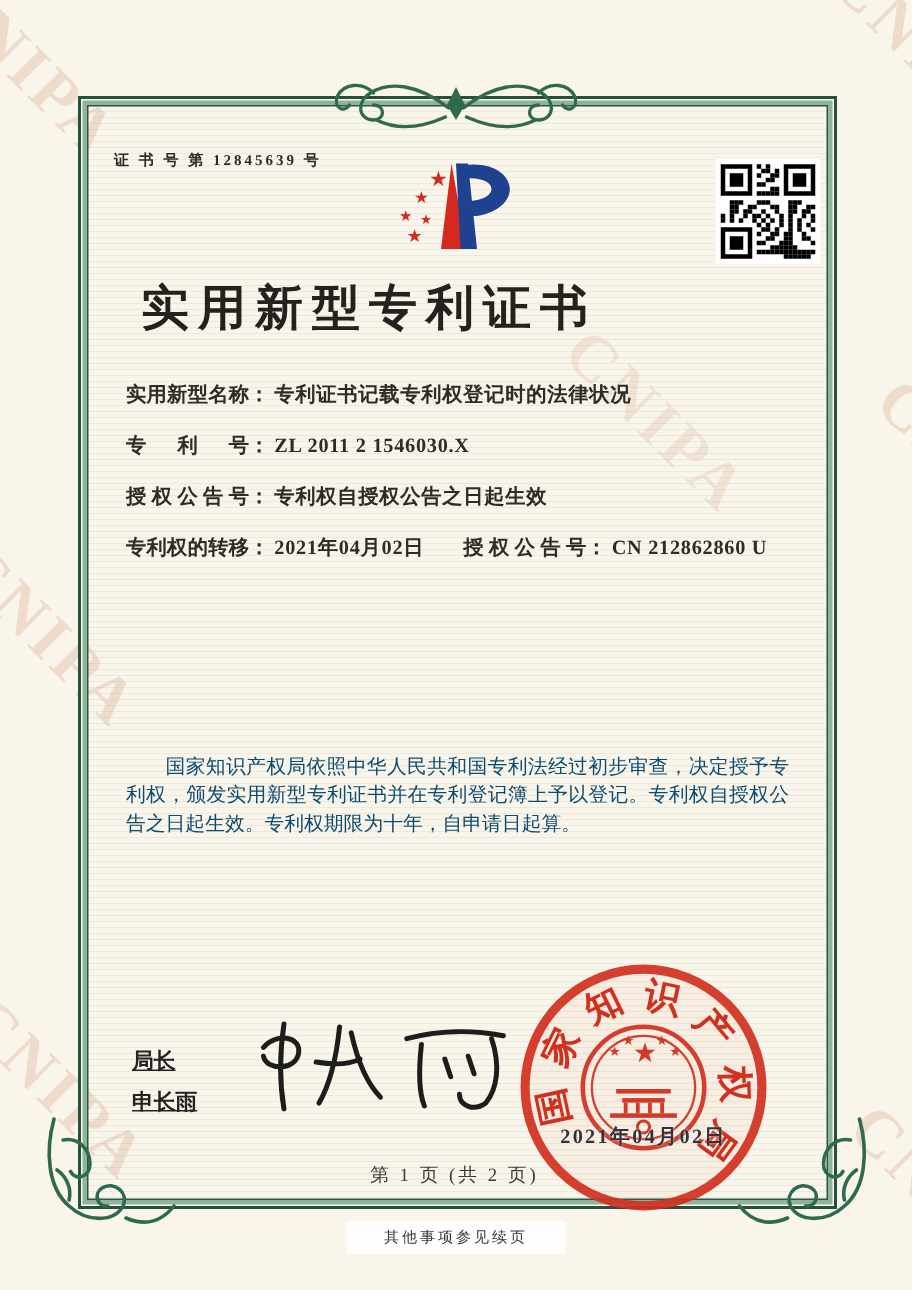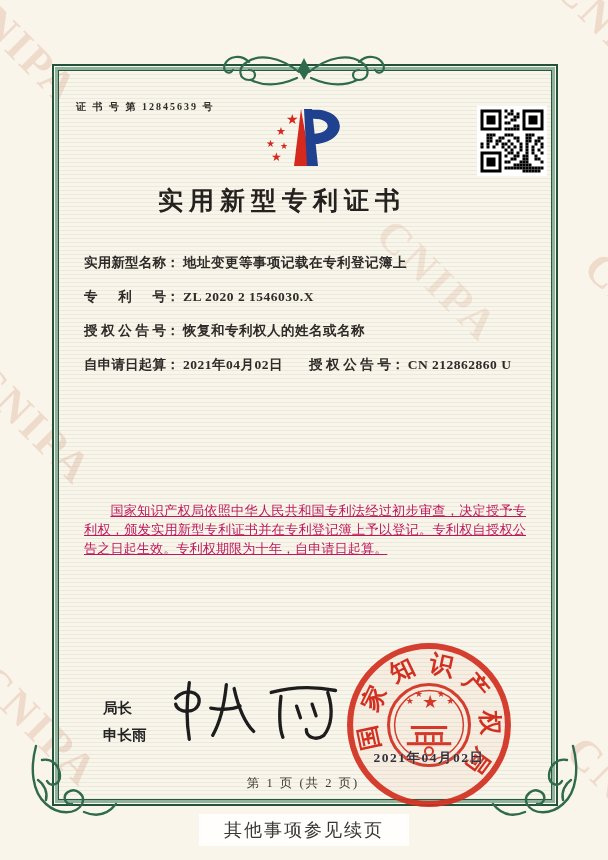--- a/index.html
+++ b/index.html
@@ -26,44 +26,44 @@
     box-shadow: inset 0 0 0 1px var(--paper),
                 inset 0 0 0 4px var(--frame_band),
                 inset 0 0 0 5px var(--frame_inner);
     background:repeating-linear-gradient(180deg,
         rgba(140,178,152,0.16) 0px, rgba(140,178,152,0.16) 1px,
         transparent 1px, transparent 4px);
   }
   .abs{position:absolute; z-index:2;}
   .cert-number{left:76px; top:100px; font-weight:700; font-size:10px; letter-spacing:2px;}
   .title{left:0; top:184px; width:492px; text-align:center;
-    font-size:25px; font-weight:700; letter-spacing:6px; color:#24211f;padding-left:36px;}
+    font-size:32px; font-weight:700; letter-spacing:6px; color:#24211f;}
   .qr-box{left:477px; top:106px; width:70px; height:70px; background:#fff; padding:0;}
   .fields{left:84px; top:252px; width:446px; font-size:13.5px; font-weight:700;}
   .frow{margin-bottom:12px; line-height:22px;}
   .flabel{display:inline-block; width:82px; text-align:justify; text-align-last:justify; vertical-align:top;}
   .fcolon{vertical-align:top;}
   .fvalue{letter-spacing:.5px; vertical-align:top; display:inline-block; max-width:352px;}
   .grant-row{display:flex; margin-top:2px;}
   .grant-second{margin-left:26px;}
   .paras{left:84px; top:501px; width:442px; font-size:13.2px; font-weight:400;
-    line-height:19px; text-align:justify; color:#be185d;text-decoration:underline;}
+    line-height:19px; text-align:justify; color:#0c4a6e;}
   .paras p{margin:0; text-indent:2em;}
-  .signer{left:103px; top:695px; font:700 14.5px "Liberation Sans","DejaVu Sans",sans-serif;
-    line-height:27px; color:#232323; z-index:3;}
+  .signer{left:88px; top:695px; font:700 14.5px "Liberation Sans","DejaVu Sans",sans-serif;
+    line-height:27px; color:#232323; z-index:3;text-decoration:underline;}
   .signature{left:162px; top:670px; z-index:3;}
   .seal{left:345px; top:641px; width:168px; height:168px; z-index:2;}
   .seal-date{left:336px; top:749px; width:186px; text-align:center; z-index:3;
     font-weight:700; font-size:13.5px; letter-spacing:1.5px; color:#33313c;
     text-shadow:0 0 2px rgba(250,245,234,.8);}
   .page-footer{left:52px; top:775px; width:502px; text-align:center;
     font-size:12.5px; letter-spacing:2px; color:#3c3a36; z-index:3;}
   .continuation{left:0; top:814px; width:608px; text-align:center; z-index:2;}
   .continuation span{display:inline-block; background:rgba(255,255,255,.88);
-    padding:4px 25px; font-size:18px; letter-spacing:2px; color:#3a3734;}
+    padding:4px 25px; font-size:10px; letter-spacing:2px; color:#3a3734;}
   .ornament{position:absolute; z-index:3;}
   svg text.sealchar{font:700 24px "Liberation Serif","DejaVu Serif",serif; fill:var(--seal_red);}
   svg .star{fill:var(--logo_red); font-family:"DejaVu Sans",sans-serif;}
 </style>
 </head>
 <body>
 
 <div id="page">
 
   <div class="watermark" style="left:-58px; top:18px;">CNIPA</div>
@@ -256,33 +256,33 @@
           <rect x="60" y="57" width="3" height="3" fill="#000"></rect>
         </g>
     </svg>
   </div>
 
   <div class="abs title">实用新型专利证书</div>
 
   <div class="abs fields">
     <div class="frow">
       <span class="flabel">实用新型名称</span><span class="fcolon">：</span>
-      <span class="fvalue">地址变更等事项记载在专利登记簿上</span>
+      <span class="fvalue">专利证书记载专利权登记时的法律状况</span>
     </div>
     <div class="frow">
       <span class="flabel">专利号</span><span class="fcolon">：</span>
-      <span class="fvalue">ZL 2020 2 1546030.X</span>
+      <span class="fvalue">ZL 2011 2 1546030.X</span>
     </div>
     <div class="frow">
       <span class="flabel">授权公告号</span><span class="fcolon">：</span>
-      <span class="fvalue">恢复和专利权人的姓名或名称</span>
+      <span class="fvalue">专利权自授权公告之日起生效</span>
     </div>
     <div class="frow grant-row">
       <span>
-        <span class="flabel">自申请日起算</span><span class="fcolon">：</span>
+        <span class="flabel">专利权的转移</span><span class="fcolon">：</span>
         <span class="fvalue">2021年04月02日</span>
       </span>
       <span class="grant-second">
         <span class="flabel">授权公告号</span><span class="fcolon">：</span>
         <span class="fvalue">CN 212862860 U</span>
       </span>
     </div>
   </div>
 
   <div class="abs paras">

